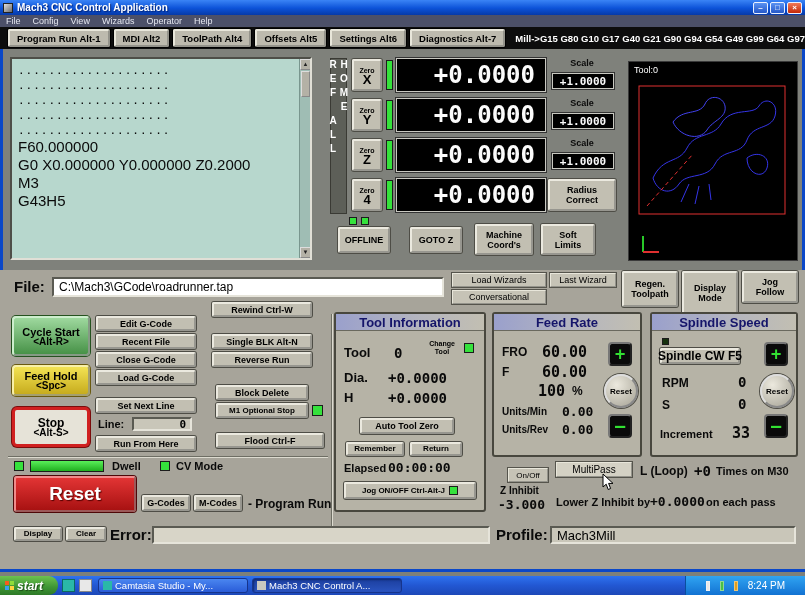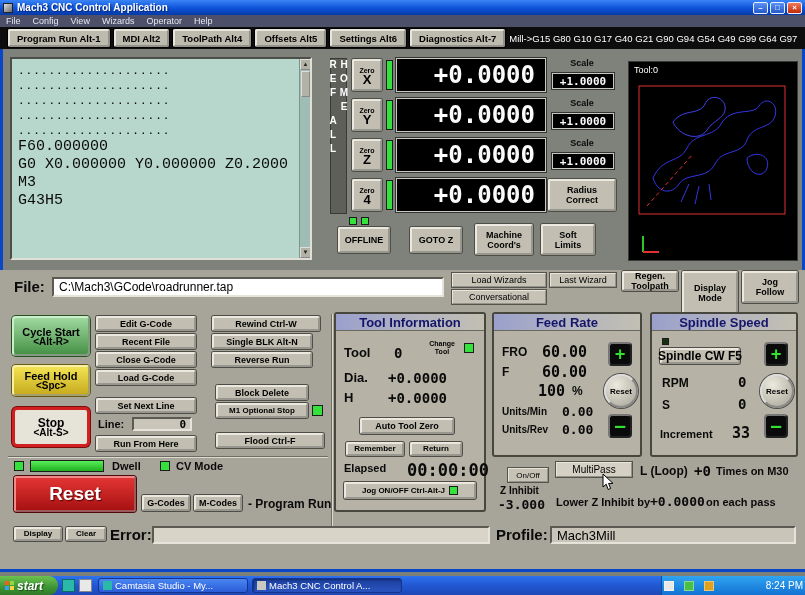--- a/index.html
+++ b/index.html
@@ -11,24 +11,24 @@
 .title{color:#fff;font-size:10px;font-weight:bold;text-shadow:1px 1px 1px #00257a;flex:1;white-space:nowrap;overflow:hidden}
 .wbtns{display:flex;gap:2px}
 .wbtn{width:15px;height:12px;border:1px solid #e8f0ff;border-radius:2px;background:linear-gradient(180deg,#5a92f2,#2558c8);color:#fff;font-size:8px;line-height:10px;text-align:center;font-weight:bold}
 .wbtn.close{background:linear-gradient(180deg,#f07a58,#c22808)}
 .menubar{position:absolute;left:-3px;top:15px;width:805px;height:12px;background:#4c5068;display:flex;align-items:center;gap:12px;padding:0 6px}
 .menuitem{color:#e4e6ef;font-size:9px}
 .content{position:absolute;left:-3px;top:27px;width:805px;height:542px}
 .lower{position:absolute;left:0;top:243px;width:805px;height:299px;background:#a7a49a}
 .tabrow{position:absolute;left:0;top:0;width:805px;height:22px;background:#0d0d0d;display:flex;align-items:center;gap:4px;padding:0 8px}
 .tab{height:18px;background:#bdbaae;border:2px outset #e8e6da;box-shadow:0 0 0 1px #000;font-size:9.5px;font-weight:bold;display:flex;align-items:center;padding:0 7px;border-radius:2px;white-space:nowrap;color:#000}
-.modal{color:#fff;font-size:9.5px;font-weight:normal;white-space:nowrap}
+.modal{color:#fff;font-size:9.5px;font-weight:bold;margin-left:6px;white-space:nowrap}
 .gwin{position:absolute;left:10px;top:30px;width:302px;height:203px;background:#b7d7cd;border:2px solid;border-color:#4e4e48 #e0dfd6 #e0dfd6 #4e4e48;padding:4px 6px;color:#0a0a0a;overflow:hidden}
 .gdots{font-size:11px;line-height:15px;letter-spacing:1px;font-family:"DejaVu Sans Mono",monospace}
-.gline{font-size:15px;line-height:18px;font-family:Liberation Mono, monospace}
+.gline{font-size:15px;line-height:18px;font-family:Liberation Sans, sans-serif}
 .gsb{position:absolute;right:0;top:0;width:11px;height:199px;background:#9fbdb4;border-left:1px solid #79968e}
 .gsb .arr{position:absolute;left:0;width:11px;height:11px;background:#b4b1a6;border:1px outset #ddd;font-size:6px;line-height:9px;text-align:center;color:#222}
 .gsb .thumb{position:absolute;left:1px;top:12px;width:9px;height:26px;background:#b4b1a6;border:1px outset #ddd}
 .b3{position:absolute;background:#c2bfb2;border:2px outset #ebe9df;box-shadow:0 0 0 1px #4e4d46;border-radius:2px;display:flex;flex-direction:column;align-items:center;justify-content:center;text-align:center;color:#000}
 .b3 .l1{font-size:9px;font-weight:bold;line-height:10px;white-space:nowrap}
 .b3 .l2{font-size:8px;font-weight:bold;line-height:9px;white-space:nowrap}
 .flat{position:absolute;background:#c6c3b6;border:1px outset #e8e6da;box-shadow:0 0 0 1px #55544c;display:flex;align-items:center;justify-content:center;font-size:9px;font-weight:normal;color:#000;white-space:nowrap}
 .dro{position:absolute;background:#000;border:1px solid #c9c9c1;box-shadow:0 0 0 1px #333;color:#fbfbfb;font-family:"DejaVu Sans Mono",monospace;font-weight:bold;display:flex;align-items:center;justify-content:flex-end}
 .refbtn{position:absolute;writing-mode:vertical-lr;text-orientation:upright;letter-spacing:3px;color:#fff;font-weight:bold;font-size:10px;background:#5d5f58;border:1px solid #3a3a34;display:flex;align-items:center;justify-content:center}
 .led{position:absolute;border:1px solid #1c1c1c}
@@ -51,21 +51,21 @@
 .stopb .l1{font-size:12px}.stopb .l2{font-size:10px}
 .bigreset{position:absolute;background:linear-gradient(180deg,#e23434,#a81212);border:2px outset #f08a8a;box-shadow:0 0 0 1px #4e0808;border-radius:3px;color:#fff;font-size:19px;font-weight:bold;display:flex;align-items:center;justify-content:center;text-shadow:1px 1px 1px #500}
 .tpath{position:absolute;left:628px;top:34px;width:170px;height:200px;background:#000;border:1px solid #3a3a3a}
 .taskbar{position:absolute;left:0;top:576px;width:805px;height:19px;background:linear-gradient(180deg,#2e72ef 0%,#2257d2 50%,#1c48b8 100%)}
 .startbtn{position:absolute;left:0;top:0;height:19px;width:58px;background:linear-gradient(180deg,#6cc24f 0%,#3d9434 60%,#2e7a27 100%);border-radius:0 9px 9px 0;color:#fff;font-weight:bold;font-style:italic;font-size:12px;display:flex;align-items:center;gap:3px;padding-left:5px;text-shadow:1px 1px 1px #1a4a14}
 .flag{width:9px;height:9px;display:grid;grid-template-columns:4px 4px;grid-template-rows:4px 4px;gap:1px}
 .flag i{display:block}
 .taskbtn{position:absolute;top:2px;height:15px;width:150px;border-radius:3px;background:linear-gradient(180deg,#4a86f0,#2a5cd8);border:1px solid #16348c;color:#fff;font-size:9.5px;display:flex;align-items:center;gap:3px;padding:0 4px;overflow:hidden;white-space:nowrap}
 .taskbtn.pressed{background:linear-gradient(180deg,#1c3f9e,#2a54c0);box-shadow:inset 1px 1px 2px #102a70}
 .tico{width:9px;height:9px;flex:0 0 auto}
-.tray{position:absolute;right:0;top:0;width:144px;height:19px;background:linear-gradient(180deg,#30a4f2,#1272d2);border-left:1px solid #0a4e9e;display:flex;align-items:center;gap:10px;padding:0 2px;color:#fff}
+.tray{position:absolute;right:0;top:0;width:120px;height:19px;background:linear-gradient(180deg,#30a4f2,#1272d2);border-left:1px solid #0a4e9e;display:flex;align-items:center;gap:10px;padding:0 20px;color:#fff}
 .tray .ti{width:10px;height:10px;border:1px solid rgba(255,255,255,.4)}
 .clock{font-size:10px;margin-left:auto;white-space:nowrap}
 .curs{position:absolute;z-index:50}
 </style>
 </head>
 <body>
 
 <div class="window">
 
   <div class="titlebar">
@@ -187,21 +187,21 @@
         <path d="M14,190 L14,174" stroke="#28c828" stroke-width="2"></path>
         <path d="M14,190 L30,190" stroke="#e03030" stroke-width="2"></path>
       </svg>
     </div>
 
     <span class="lbl" style="left:14px;top:251px;font-size:15px">File:</span>
     <div class="sunken" style="left:52px;top:250px;width:392px;height:20px;background:#fff;display:flex;align-items:center;padding-left:5px;font-size:12px">C:\Mach3\GCode\roadrunner.tap</div>
     <div class="flat" style="left:452px;top:246px;width:94px;height:14px">Load Wizards</div>
     <div class="flat" style="left:550px;top:246px;width:66px;height:14px">Last Wizard</div>
     <div class="flat" style="left:452px;top:263px;width:94px;height:14px">Conversational</div>
-    <div class="b3" style="left:622px;top:244px;width:56px;height:20px">
+    <div class="b3" style="left:622px;top:244px;width:56px;height:36px">
       <span class="l1">Regen.</span>
       <span class="l1">Toolpath</span>
     </div>
     <div class="b3" style="left:682px;top:244px;width:56px;height:44px">
       <span class="l1">Display</span>
       <span class="l1">Mode</span>
     </div>
     <div class="b3" style="left:742px;top:244px;width:56px;height:32px">
       <span class="l1">Jog</span>
       <span class="l1">Follow</span>
@@ -237,21 +237,21 @@
       </div>
     <div class="b3" style="left:96px;top:371px;width:100px;height:15px">
         <span class="l1">Set Next Line</span>
       </div>
     <span class="lbl" style="left:98px;top:391px;font-size:11px">Line:</span>
     <div class="sunken" style="left:132px;top:390px;width:60px;height:14px;display:flex;align-items:center;justify-content:flex-end;padding-right:4px;font-family:'DejaVu Sans Mono',monospace;font-weight:bold;font-size:11px">0</div>
     <div class="b3" style="left:96px;top:409px;width:100px;height:15px">
         <span class="l1">Run From Here</span>
       </div>
 
-    <div class="b3" style="left:212px;top:289px;width:108px;height:15px">
+    <div class="b3" style="left:212px;top:275px;width:100px;height:15px">
         <span class="l1">Rewind Ctrl-W</span>
       </div>
     <div class="b3" style="left:212px;top:307px;width:100px;height:15px">
         <span class="l1">Single BLK Alt-N</span>
       </div>
     <div class="b3" style="left:212px;top:325px;width:100px;height:15px">
         <span class="l1">Reverse Run</span>
       </div>
     <div class="b3" style="left:216px;top:358px;width:92px;height:15px">
         <span class="l1">Block Delete</span>
@@ -295,21 +295,21 @@
       <div class="b3" style="left:24px;top:104px;width:94px;height:16px">
           <span class="l1">Auto Tool Zero</span>
         </div>
       <div class="b3" style="left:10px;top:128px;width:58px;height:14px">
           <span class="l1" style="font-size:8px">Remember</span>
         </div>
       <div class="b3" style="left:74px;top:128px;width:52px;height:14px">
           <span class="l1" style="font-size:8px">Return</span>
         </div>
       <span class="lbl" style="left:8px;top:148px;font-size:11px">Elapsed</span>
-      <span class="val" style="left:71px;top:146px;font-size:17px">00:00:00</span>
+      <span class="val" style="left:52px;top:146px;font-size:13px">00:00:00</span>
       <div class="b3" style="left:8px;top:168px;width:132px;height:17px;flex-direction:row;gap:4px">
         <span class="l1" style="font-size:8px">Jog ON/OFF Ctrl-Alt-J</span>
         <span class="led on" style="position:static;width:9px;height:9px"></span>
       </div>
     </div>
 
     <div class="panel" style="left:492px;top:285px;width:150px;height:145px">
       <div class="phead">Feed Rate</div>
       <span class="lbl" style="left:8px;top:31px;font-size:12px">FRO</span>
       <span class="val" style="left:48px;top:29px;font-size:15px">60.00</span>

